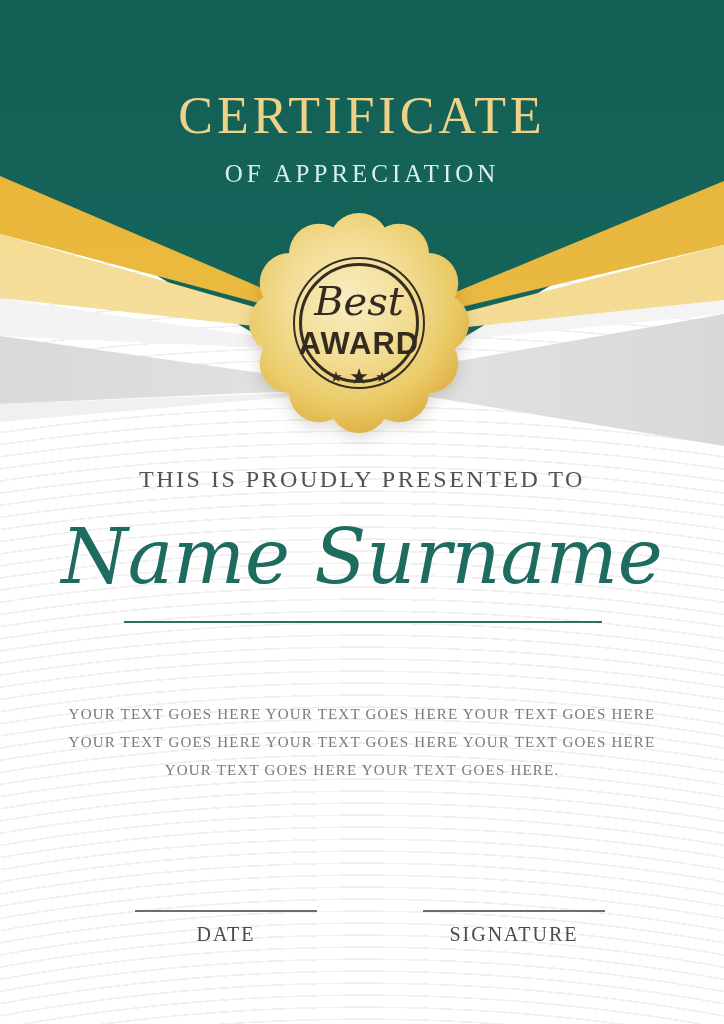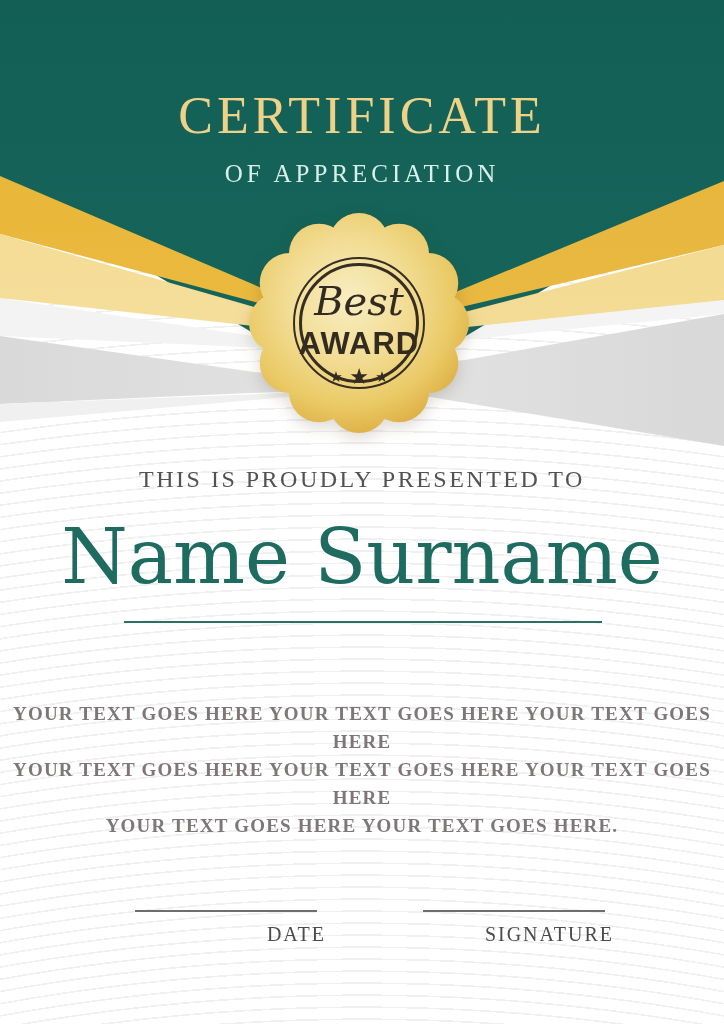--- a/index.html
+++ b/index.html
@@ -69,46 +69,46 @@
   }
   .presented {
     top: 466px;
     font-size: 24px;
     letter-spacing: 2.5px;
     color: #525252;
   }
   .recipient {
     top: 512px;
     font-family: "DejaVu Serif", serif;
+    font-style: italic;
     font-size: 76px;
     color: #1e6b5f;
   }
   .name-underline {
     position: absolute;
     left: 124px; top: 621px;
     width: 478px; height: 2px;
     background: #2d6f63;
   }
   .heading {
     top: 656px;
     font-size: 23px;
     letter-spacing: 1px;
     color: #564f4f;
   }
   .body-text {
     top: 700px;
-    font-size: 19px;
+    font-size: 15px;
     letter-spacing: 1.2px;
     line-height: 28px;
     color: #7d7777;
-    font-weight: bold;
   }
 
   
-  .footer-col { position: absolute; width: 200px; text-align: right; }
+  .footer-col { position: absolute; width: 200px; text-align: center; }
   .footer-col.date-col { left: 126px; top: 910px; }
   .footer-col.signature-col { left: 414px; top: 910px; }
   .footer-line {
     width: 182px; height: 1.6px;
     margin: 0 auto 11px auto;
     background: #6e6e6e;
   }
   .footer-label {
     font-size: 20px;
     letter-spacing: 2px;

